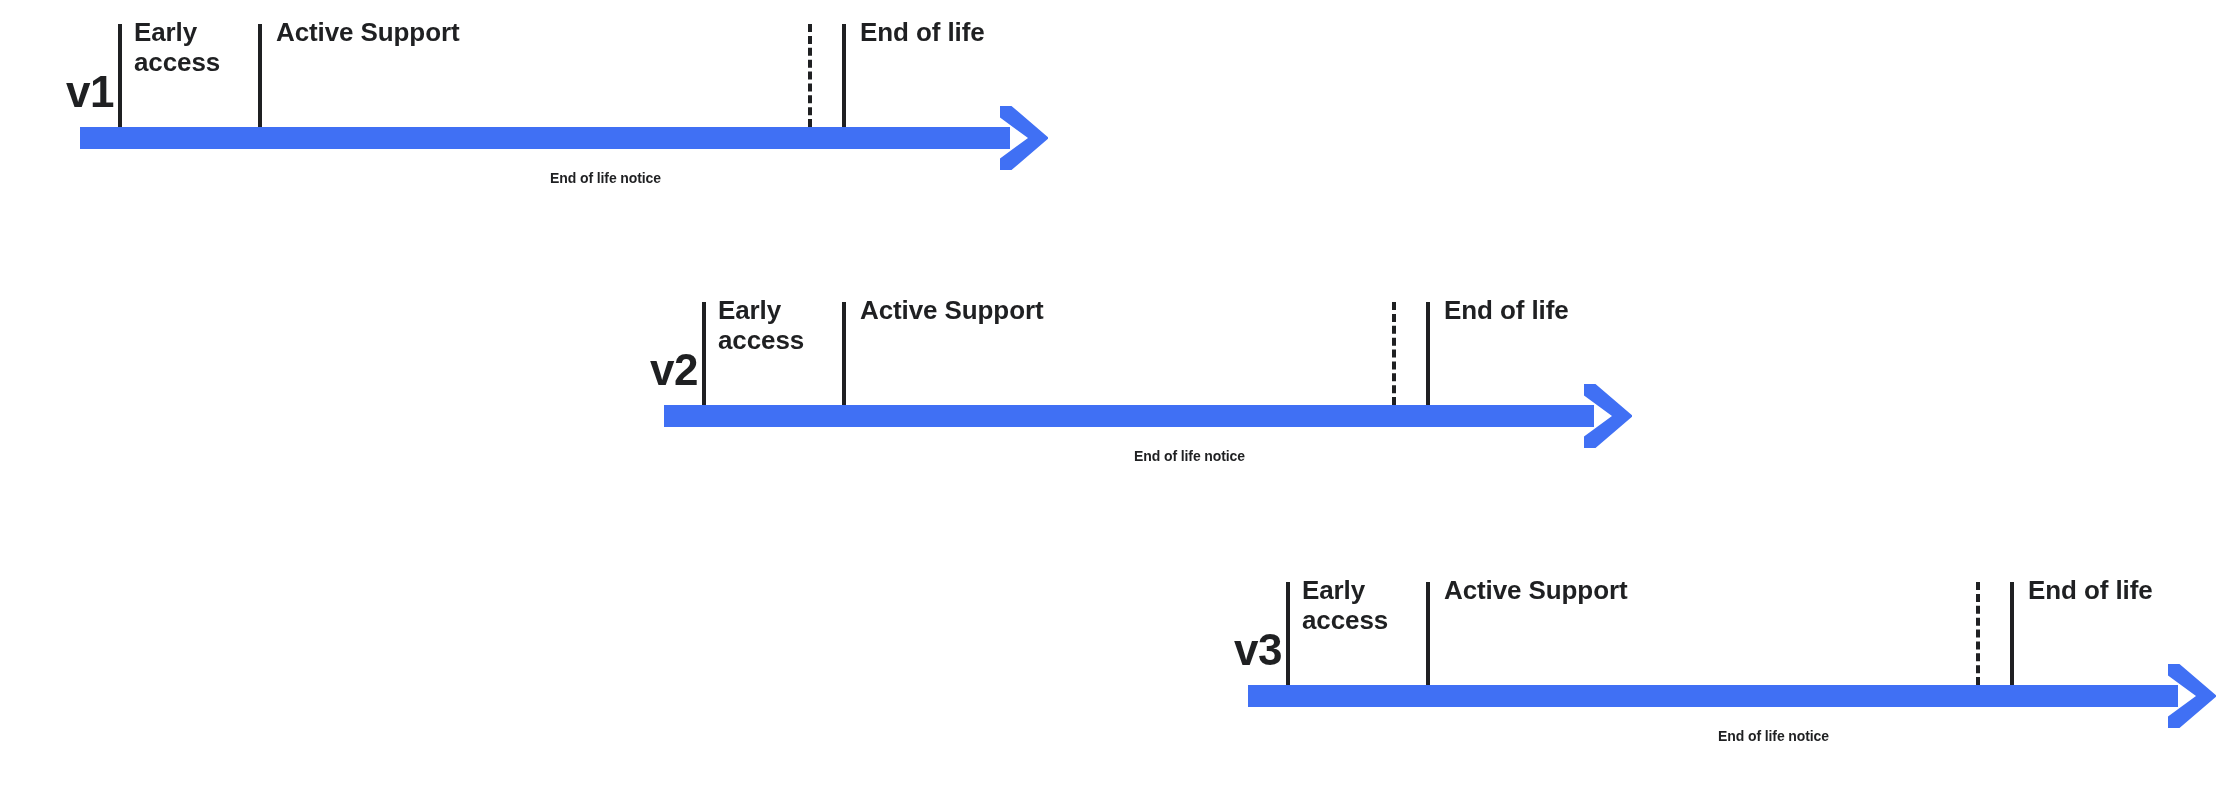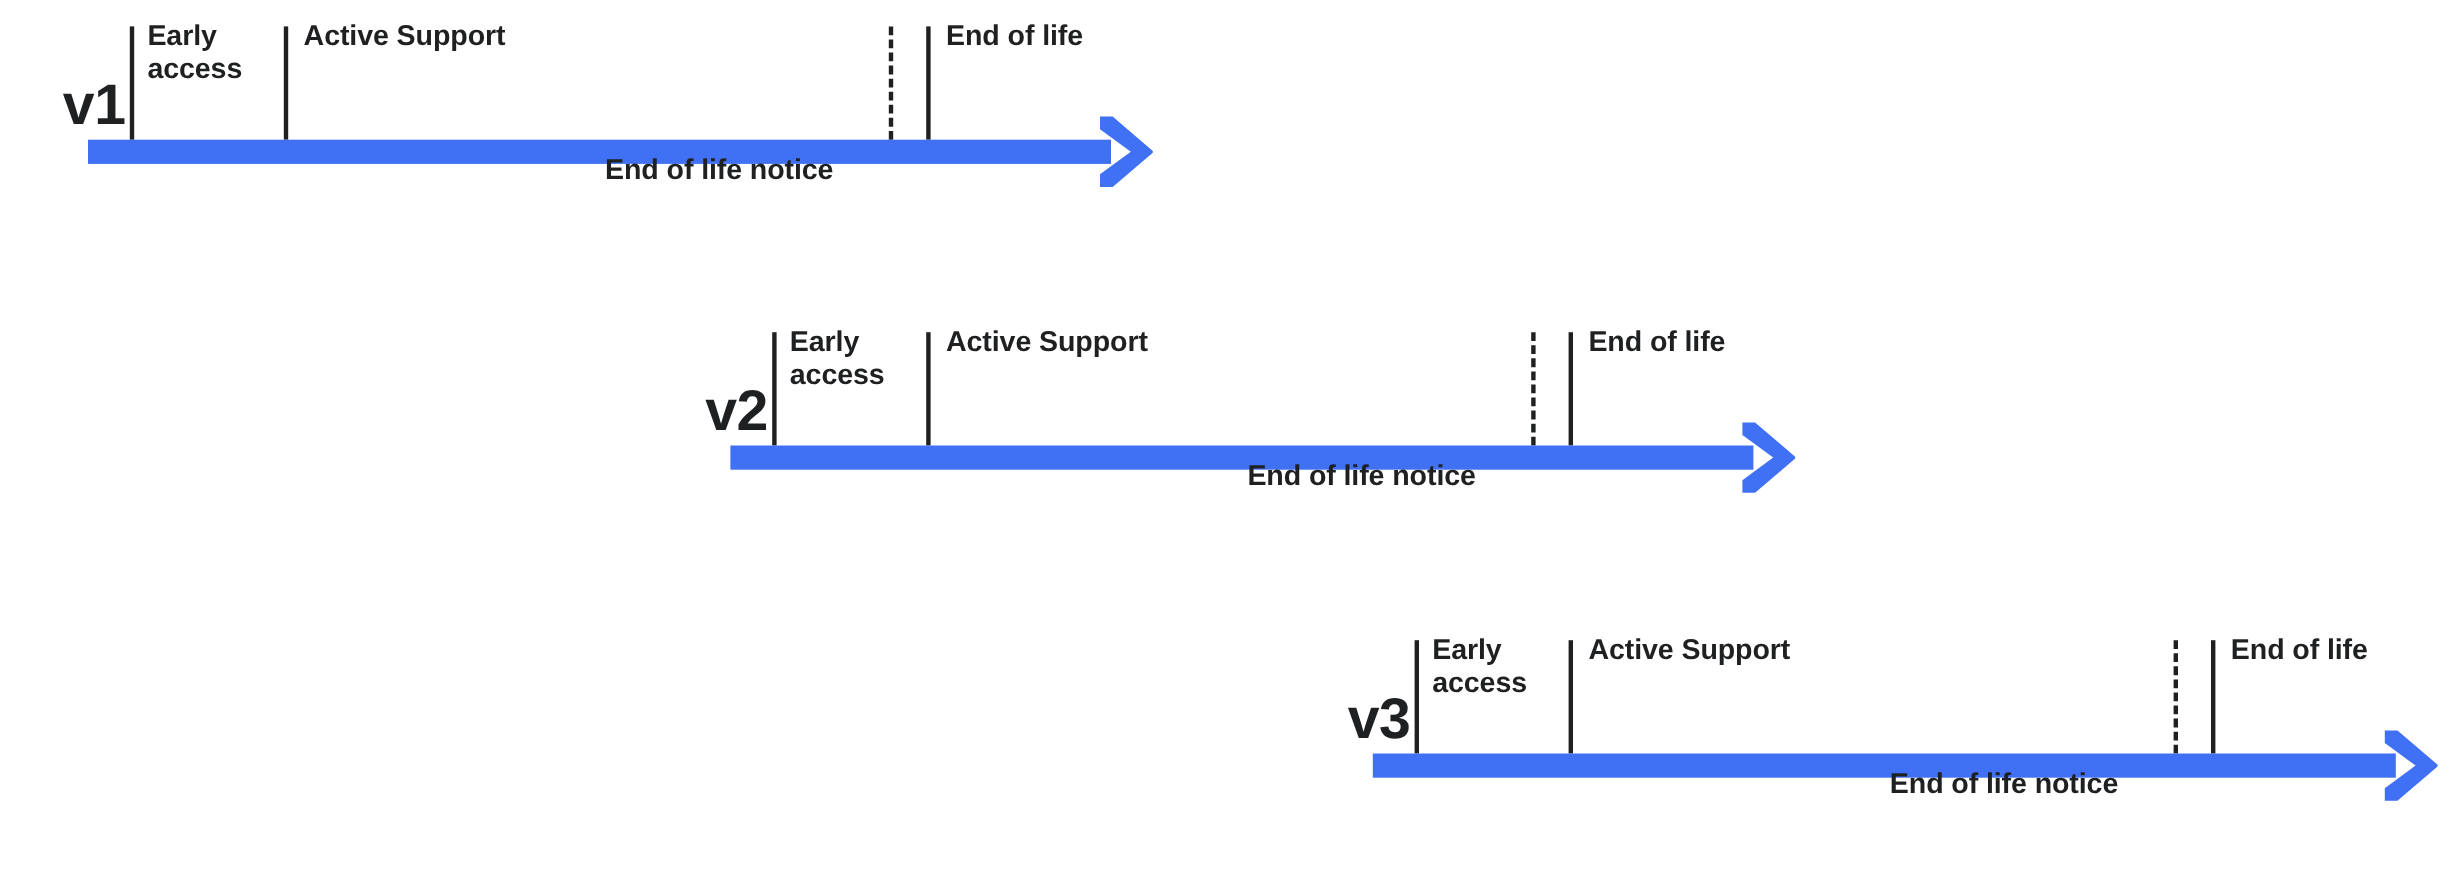--- a/index.html
+++ b/index.html
@@ -27,21 +27,21 @@
     height: 160px;
   }
 
   
   .version-label {
     position: absolute;
     left: 0;
     top: 46px;
     width: 86px;
     text-align: right;
-    font-size: 52px;
+    font-size: 44px;
     font-weight: 700;
     letter-spacing: -0.5px;
     color: #1f2022;
     line-height: 1;
     white-space: nowrap;
   }
 
   
   .phase-divider {
     position: absolute;
@@ -85,22 +85,22 @@
     position: absolute;
     top: -26px;
     width: 74px;
     height: 74px;
   }
   .timeline-arrow .head svg { display: block; }
 
   
   .notice-label {
     position: absolute;
-    top: 12px;
-    font-size: 26px;
+    top: 43px;
+    font-size: 14px;
     font-weight: 700;
     color: #1f2022;
     white-space: nowrap;
     letter-spacing: -0.1px;
   }
 </style>
 </head>
 <body>
 
 <div class="timeline-diagram">

